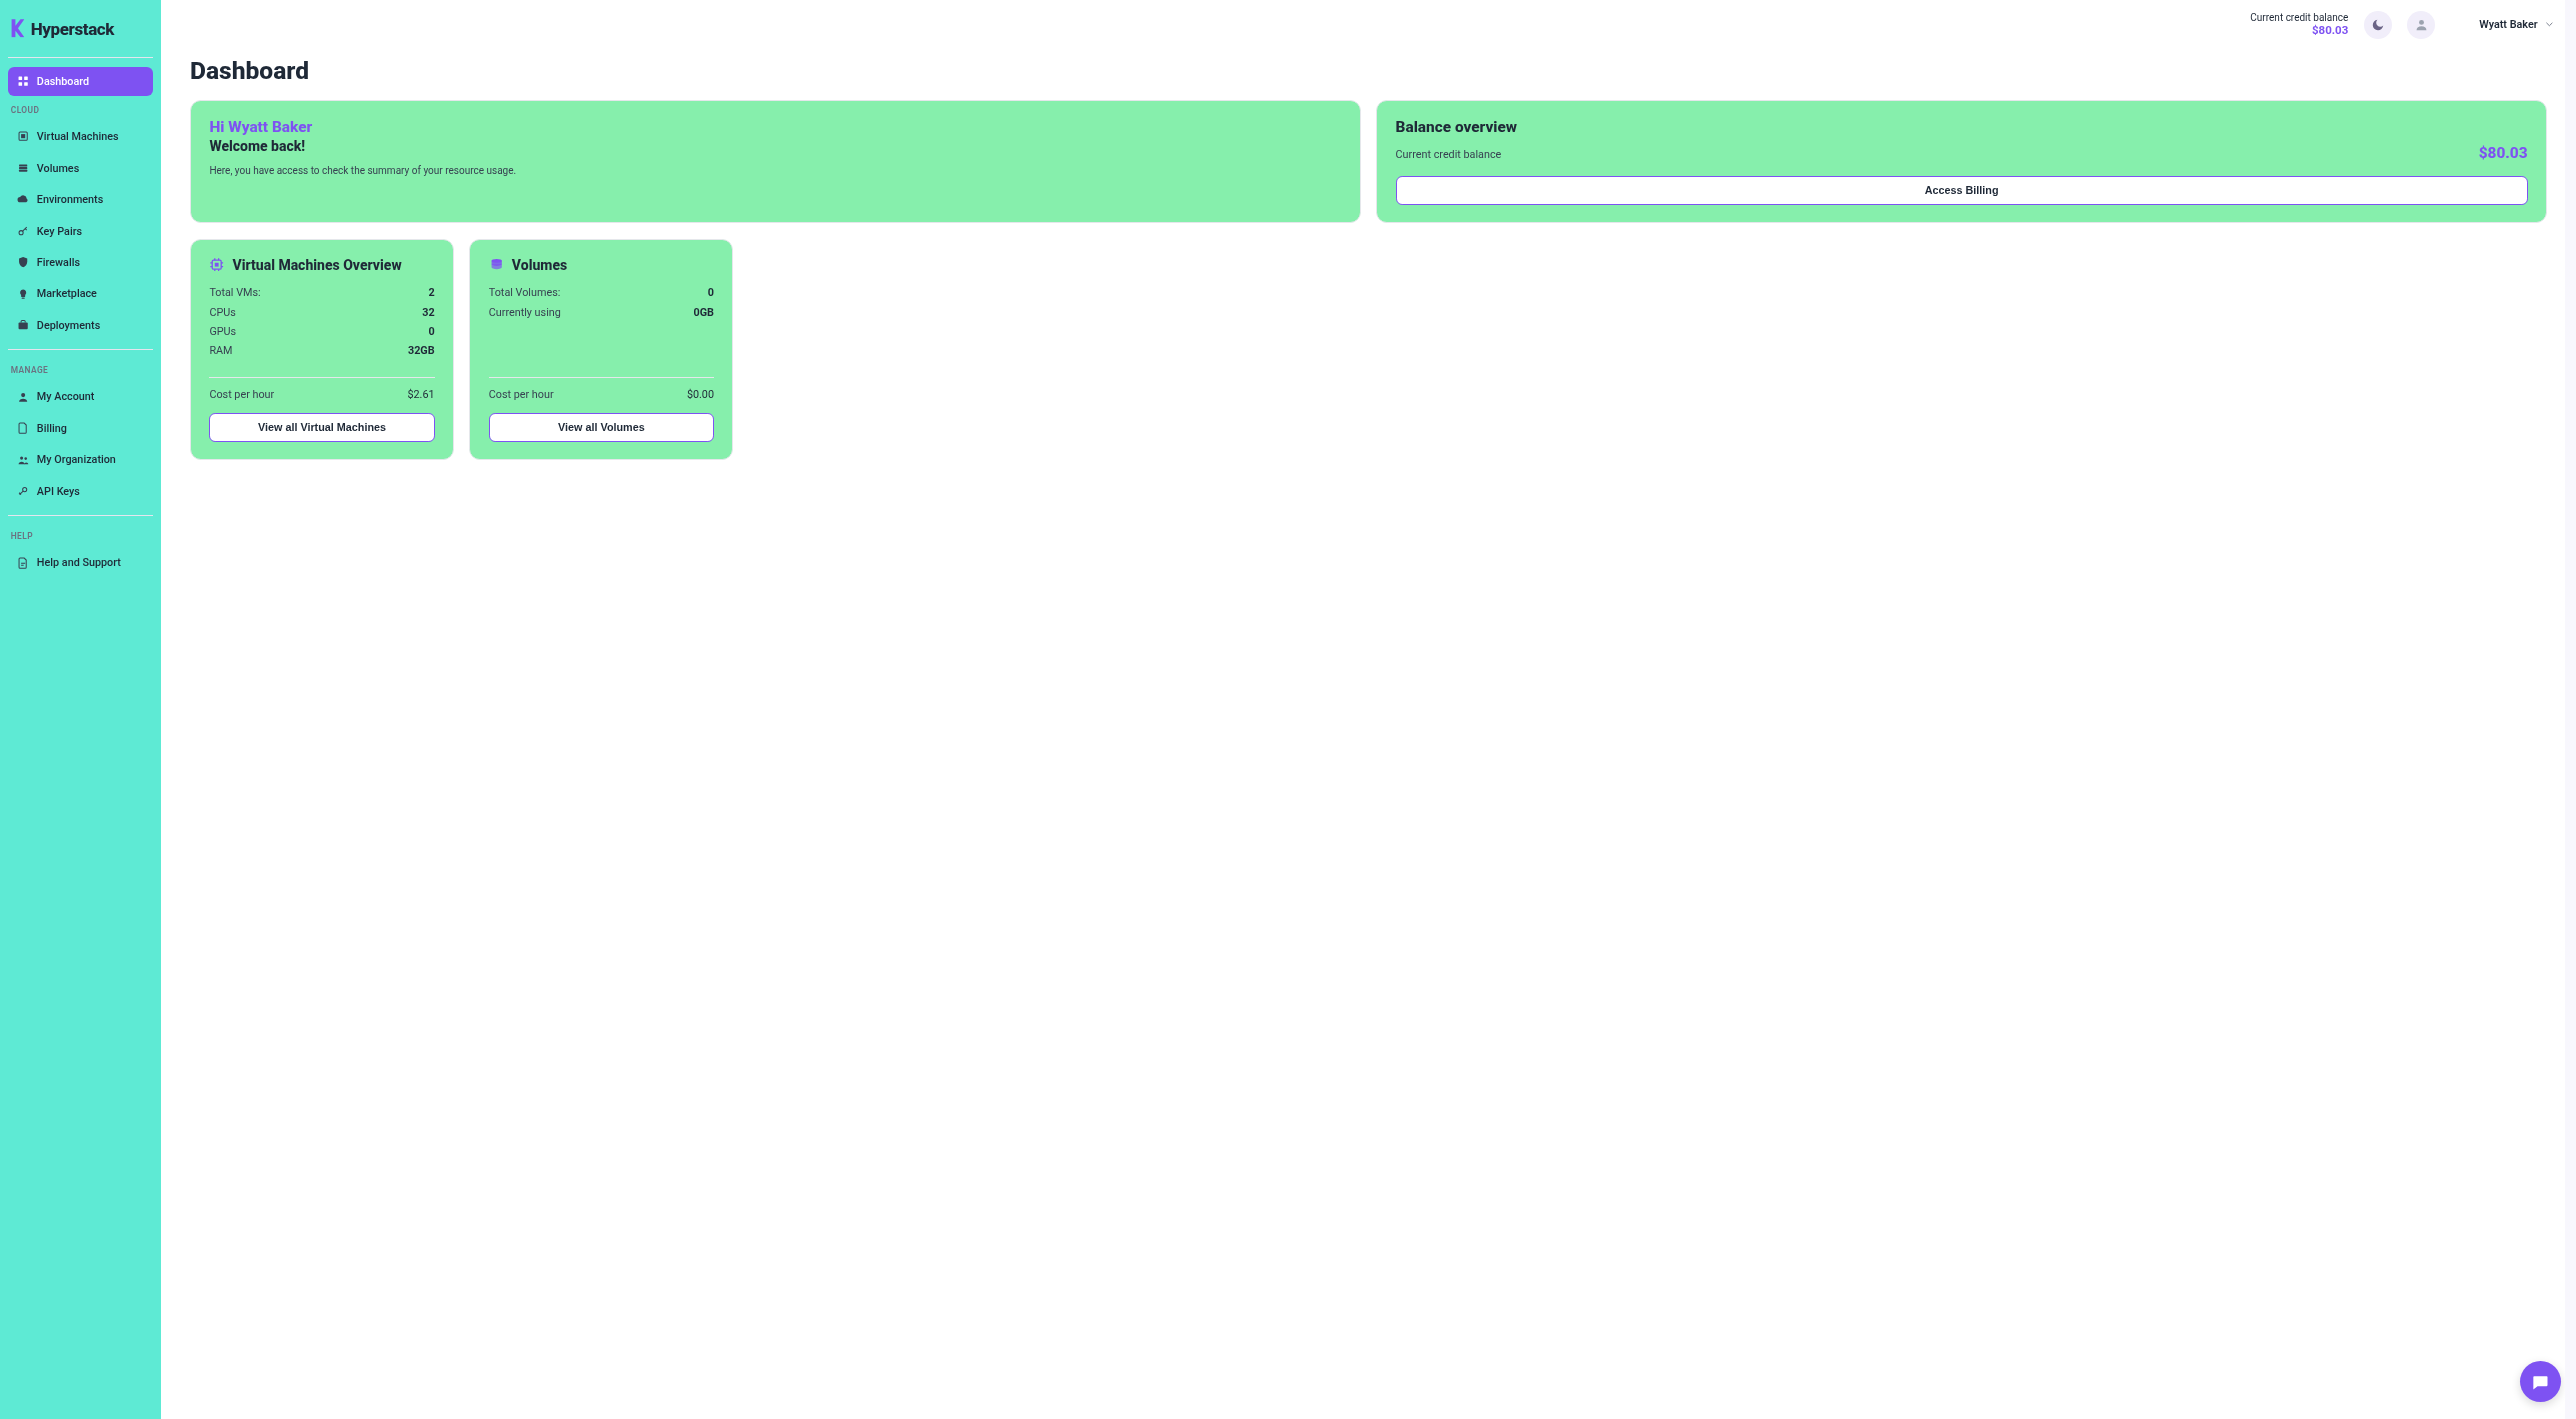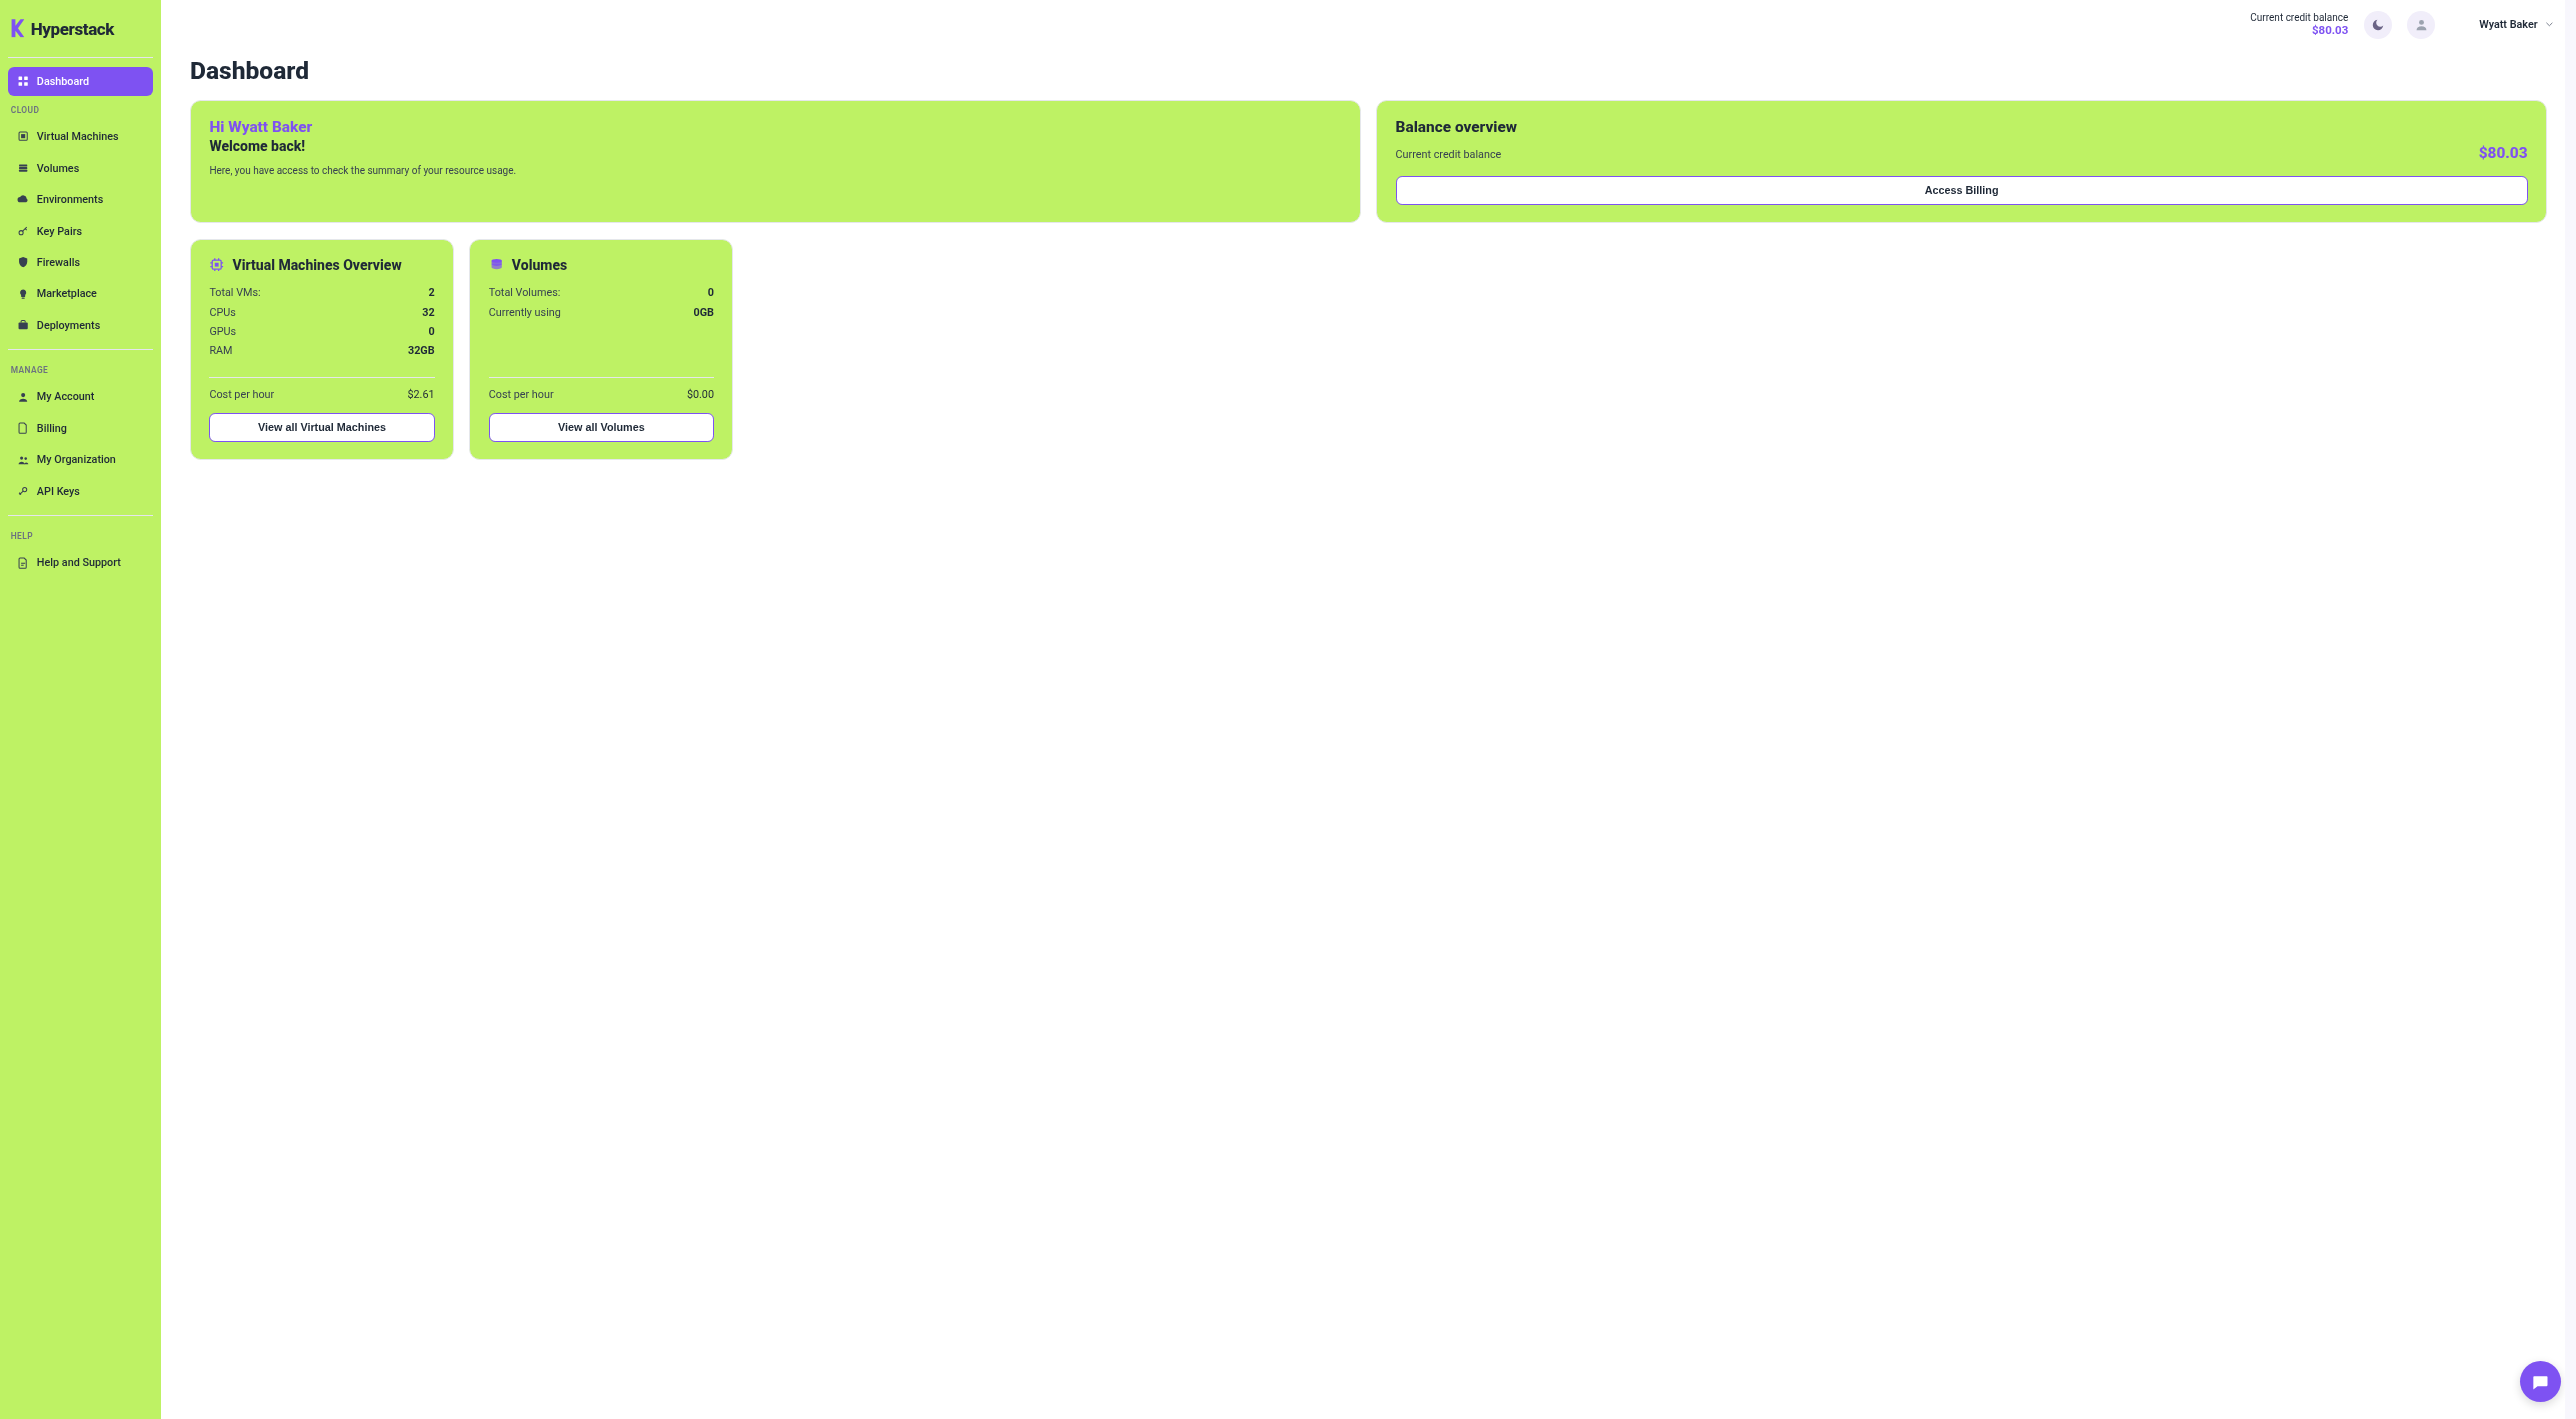--- a/index.html
+++ b/index.html
@@ -21,21 +21,21 @@
 }
 
 .app {
   display: flex;
   height: 100vh;
 }
 
 
 .sidebar {
   width: 161px;
-  background: #bef264;
+  background: #5eead4;
   padding: 14px 7.7px 15.4px 7.7px;
   display: flex;
   flex-direction: column;
   gap: 3.1px;
   overflow-y: auto;
 }
 
 .brand {
   display: flex;
   align-items: center;
@@ -180,21 +180,21 @@
 .row {
   display: flex;
   gap: 15.4px;
   margin-bottom: 15.4px;
 }
 
 .card {
   border: 0.8px solid #e5e7eb;
   border-radius: 10.8px;
   padding: 17px 18.4px;
-  background: #bef264;
+  background: #86efac;
 }
 
 .welcome-card {
   flex: 1;
 }
 
 .welcome-card .greet {
   font-size: 15.4px;
   font-weight: 800;
   color: #7e52f2;

